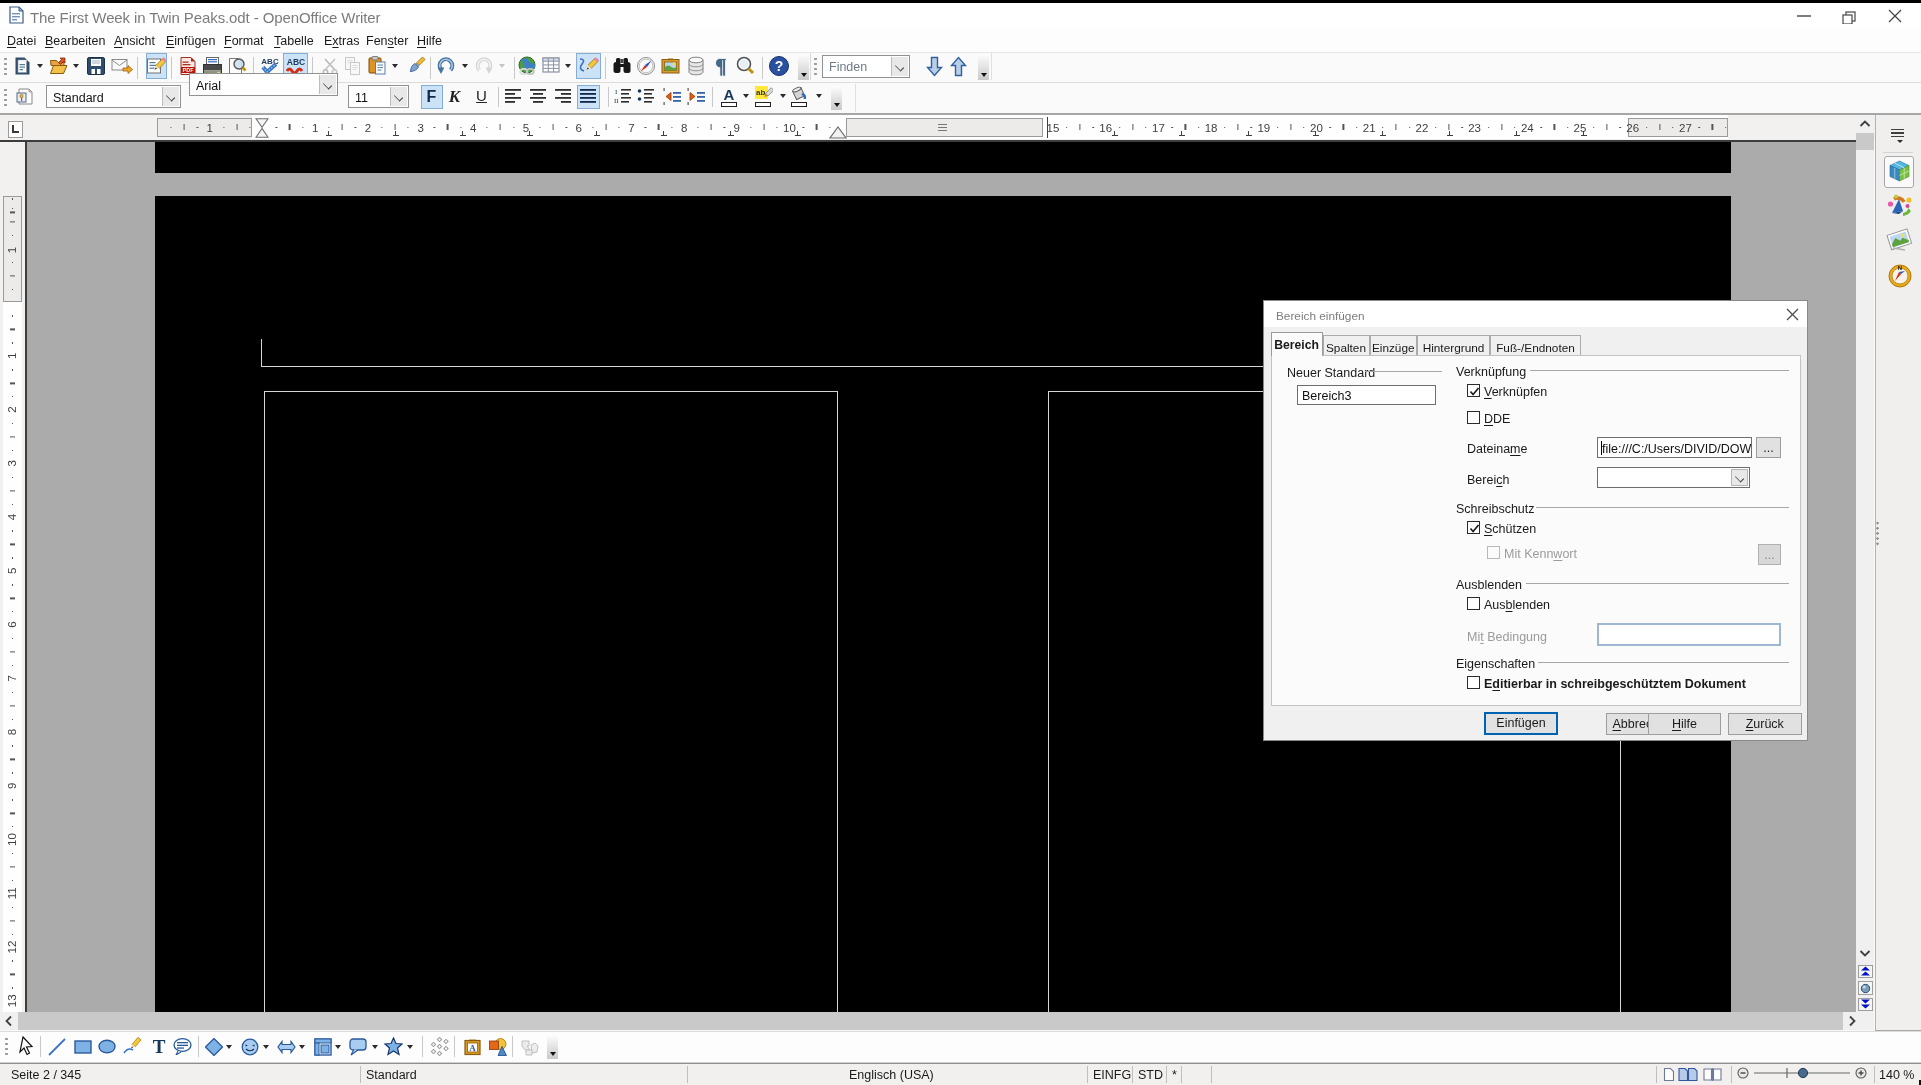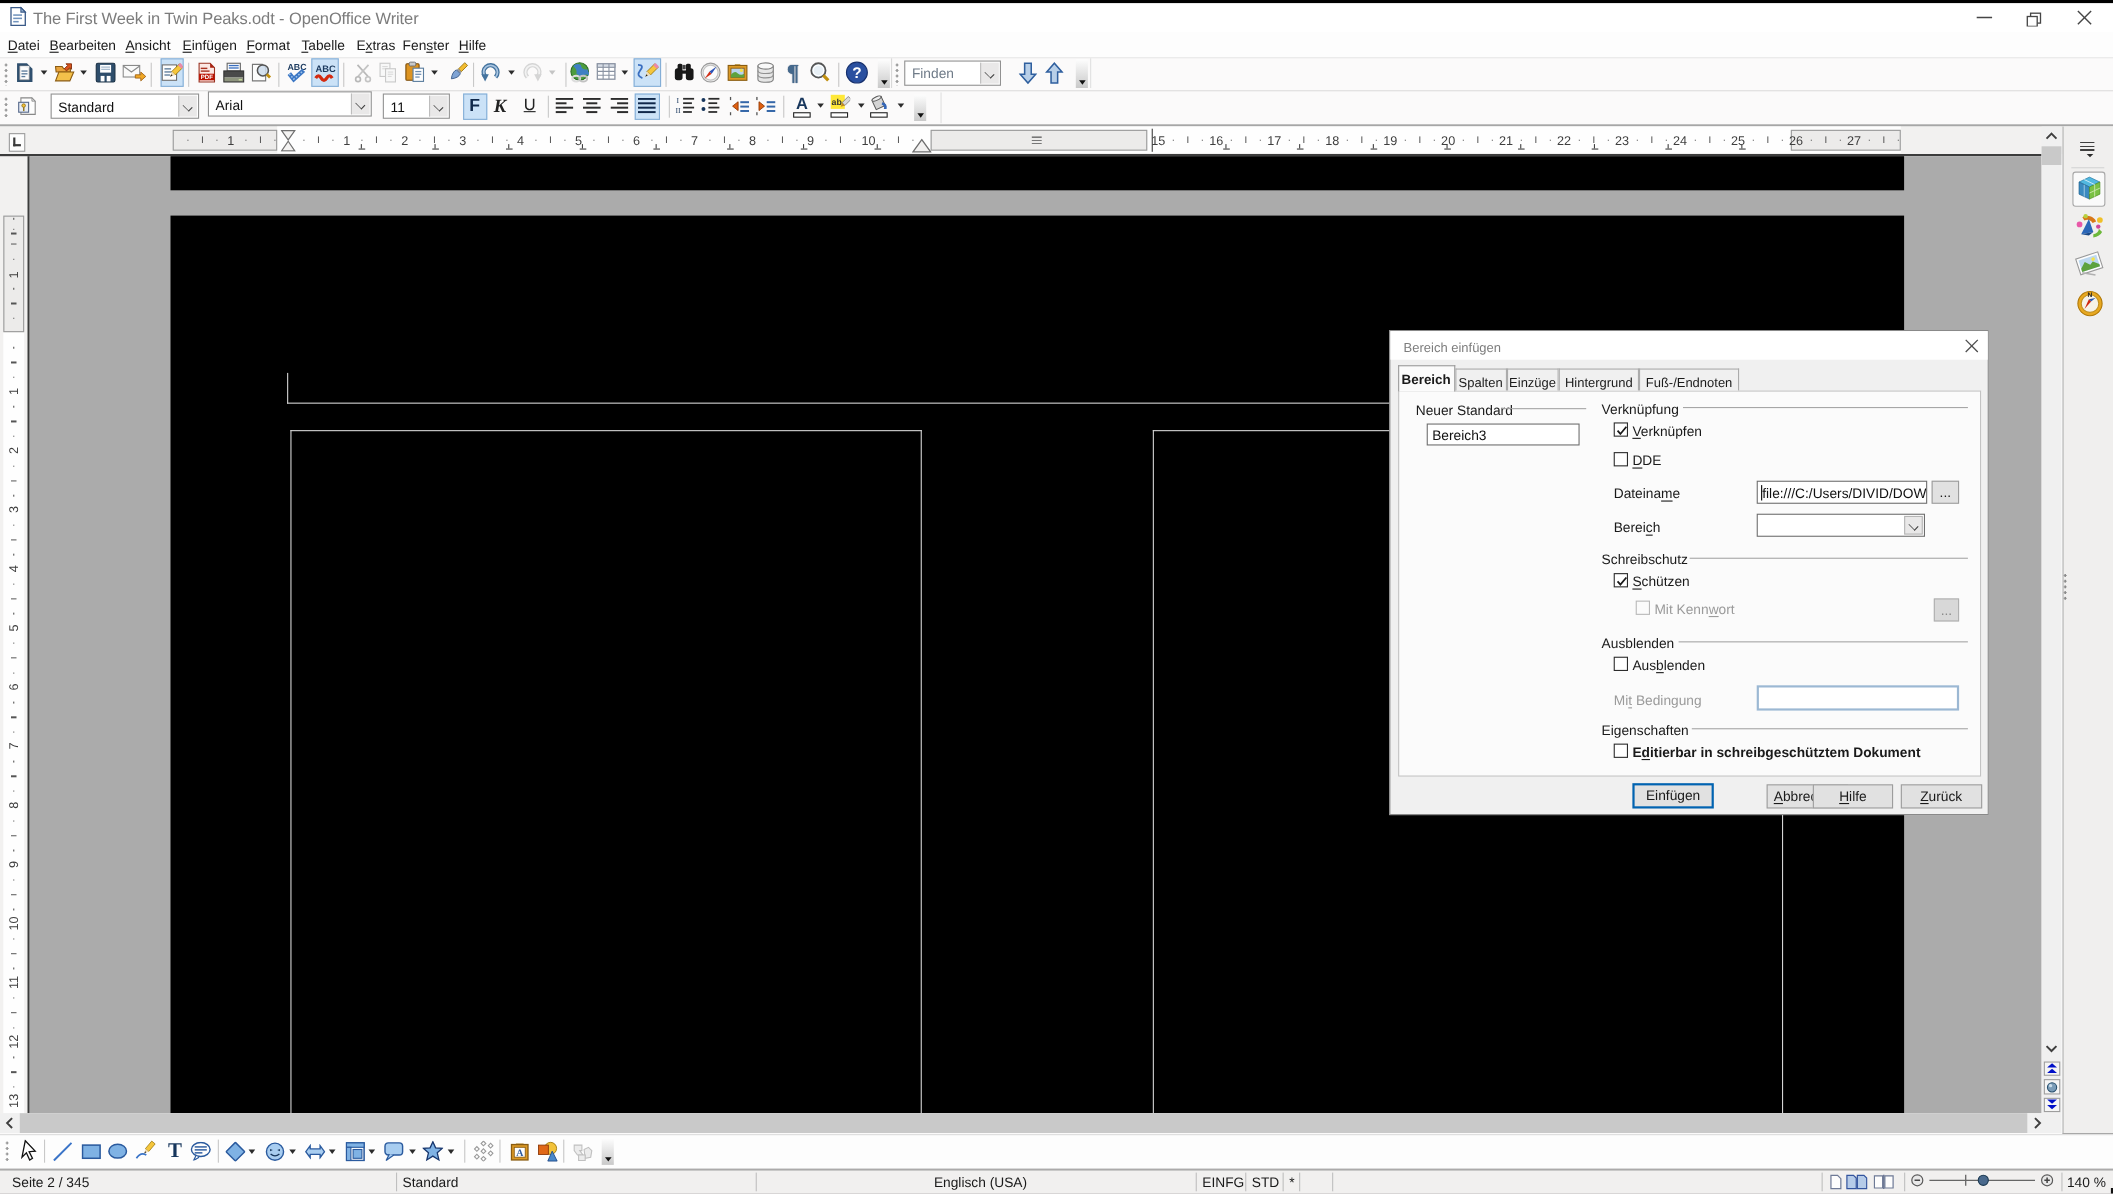--- a/index.html
+++ b/index.html
@@ -277,21 +277,21 @@
   <path d="M13 2l3 3h-3z" fill="#d9d9d9" stroke="#888" stroke-width=".7"></path>
   <rect x="1" y="6" width="9" height="9" fill="#e8edf4" stroke="#55688a" stroke-width="1"></rect>
   <circle cx="5.5" cy="9" r="1.6" fill="#f2c23a" stroke="#8a6a10" stroke-width=".7"></circle>
   <rect x="5" y="10.5" width="1.2" height="3.5" fill="#8a6a10"></rect>
 </svg>
 <div class="combo" style="left:46px;top:85px;width:135px;height:23px;">
   <div class="abs" style="left:6px;top:4.5px;font-size:12.5px;color:#111;">Standard</div>
   <div class="btn"></div>
       <div class="chev" style="right:5px;top:7px;"></div>
 </div>
-<div class="combo" style="left:189px;top:83px;width:149px;height:23px;text-align:center;">
+<div class="combo" style="left:189px;top:73px;width:149px;height:23px;text-align:center;">
   <div class="abs" style="left:6px;top:4.5px;font-size:12.5px;color:#111;">Arial</div>
   <div class="btn"></div>
       <div class="chev" style="right:5px;top:7px;"></div>
 </div>
 <div class="combo" style="left:348px;top:85px;width:61px;height:23px;">
   <div class="abs" style="left:6px;top:4.5px;font-size:12.5px;color:#111;">11</div>
   <div class="btn"></div>
       <div class="chev" style="right:5px;top:7px;"></div>
 </div>
 <div class="hlbox" style="left:420.5px;top:85px;width:22px;height:23.5px;"></div>

